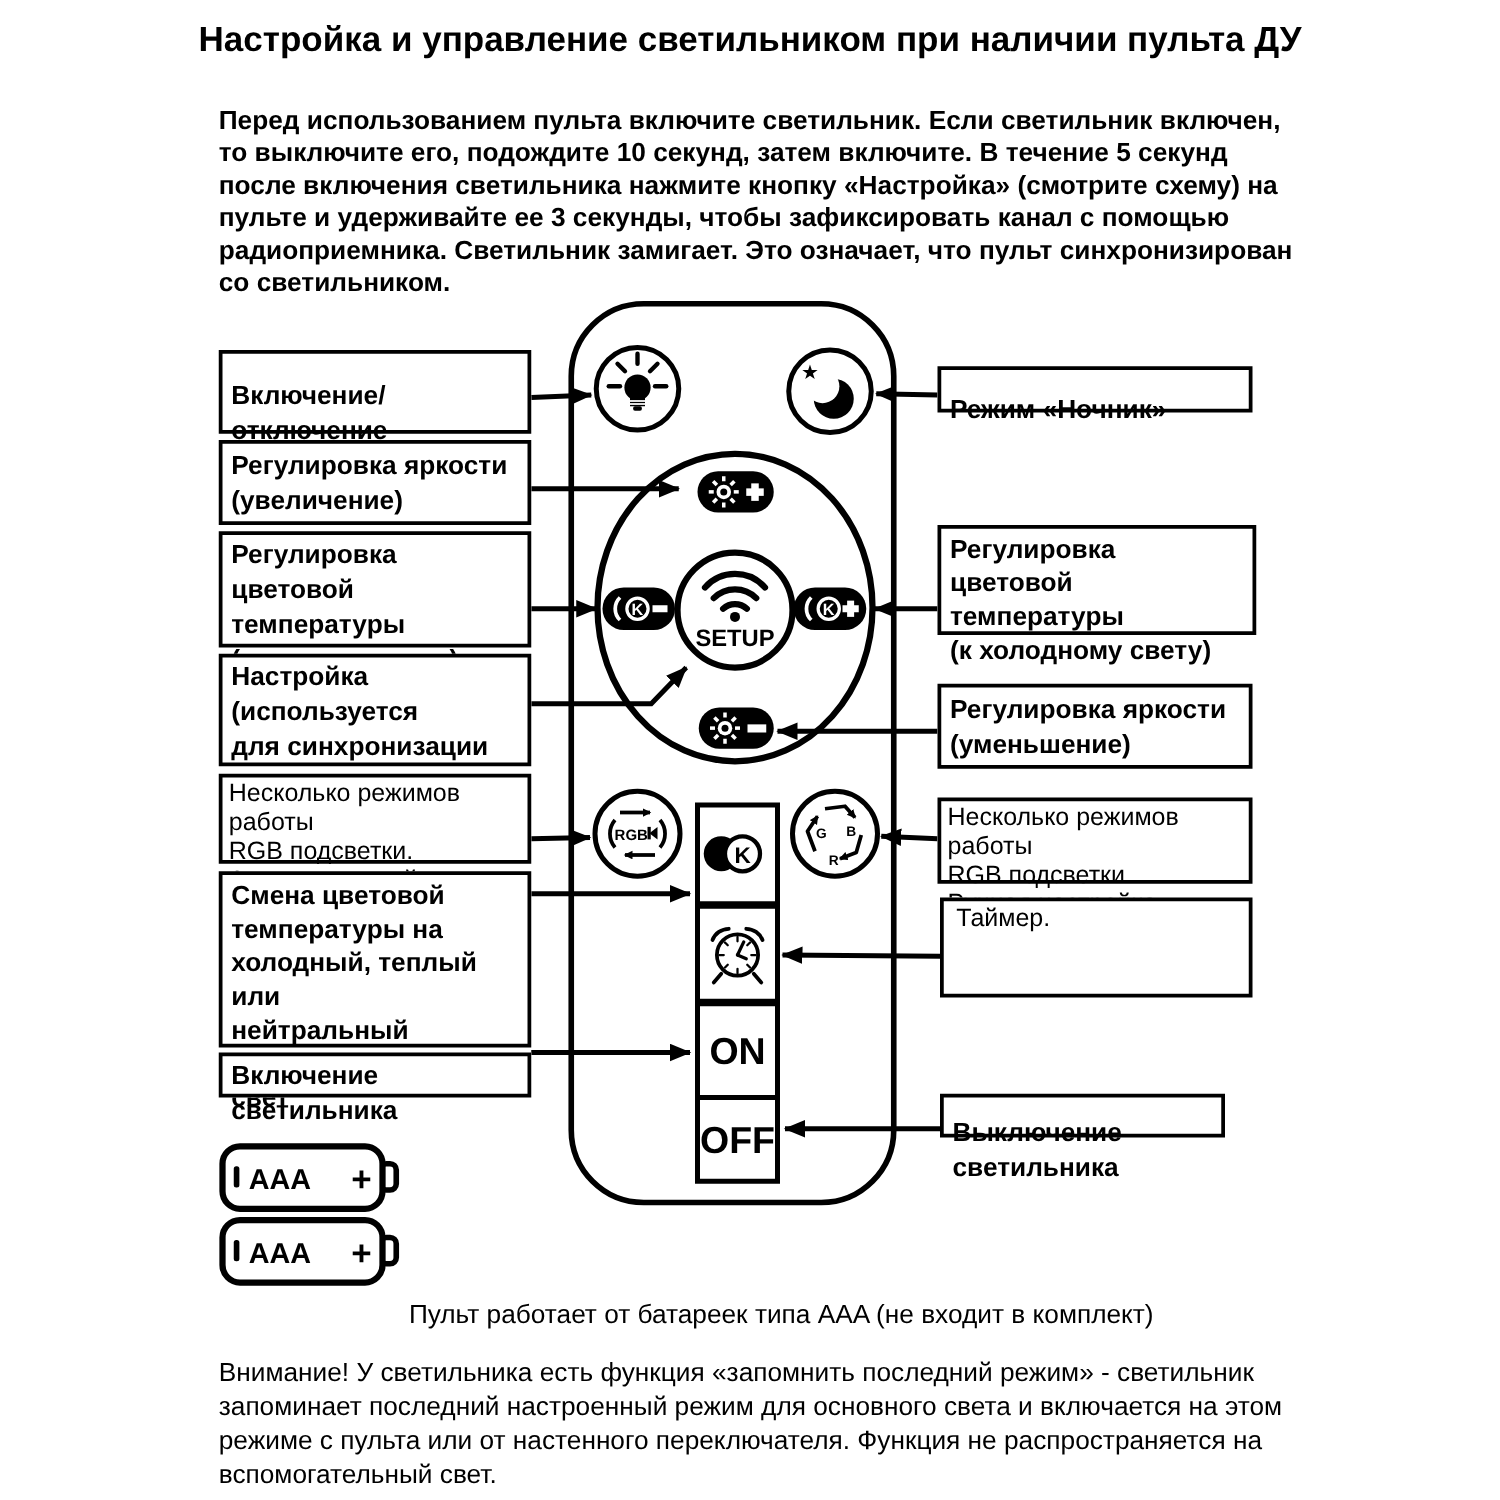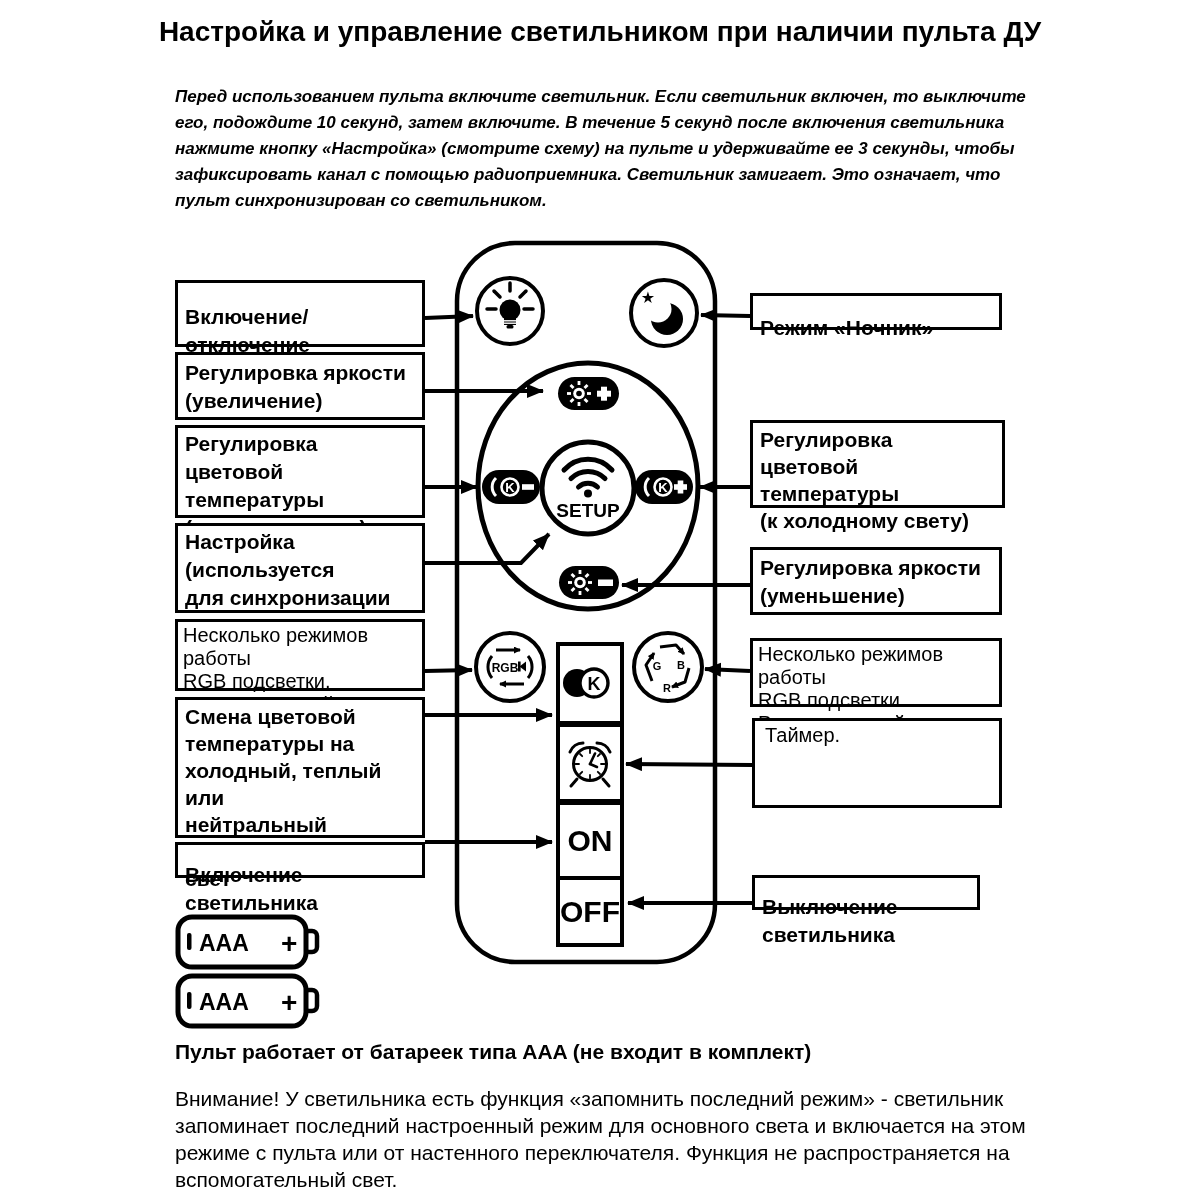--- a/index.html
+++ b/index.html
@@ -1,22 +1,22 @@
 <!DOCTYPE html>
 <html><head>
 <meta charset="utf-8">
 <style>
   html,body{margin:0;padding:0;background:#fff;}
   #page{position:relative;width:1200px;height:1200px;background:#fff;color:#000;
         font-family:"Liberation Sans",sans-serif;overflow:hidden;}
   #diagram-svg{position:absolute;left:0;top:0;width:1200px;height:1200px;}
   .txt{position:absolute;color:#000;}
   #title{left:0;top:16px;width:1200px;text-align:center;font-weight:bold;font-size:28px;}
-  #intro{left:175px;top:84px;width:864px;font-weight:bold;font-size:17px;line-height:26px;font-style:italic;}
-  #battery-note{left:175px;top:1040px;width:900px;font-weight:bold;font-size:21px;}
+  #intro{left:175px;top:84px;width:864px;font-weight:bold;font-size:21px;line-height:26px;}
+  #battery-note{left:175px;top:1040px;width:900px;font-weight:normal;font-size:21px;text-align:center;}
   #attention{left:175px;top:1085px;width:884px;font-weight:normal;font-size:21px;line-height:27px;}
   .co{position:absolute;box-sizing:border-box;border:3px solid #000;background:#fff;
       padding:4px 7px;font-weight:bold;font-size:21px;line-height:28px;white-space:pre-line;}
   .co.reg{font-weight:normal;font-size:20px;line-height:23px;padding:2px 5px;}
   .co.tight{line-height:27px;}
   svg text{font-family:"Liberation Sans",sans-serif;}
   .svgline{stroke:#000;stroke-width:4;fill:none;}
   .btn-stroke{stroke:#000;fill:#fff;}
 </style>
 </head>
@@ -247,30 +247,30 @@
 для синхронизации
 пульта и светильника)</div>
   <div class="co reg" style="left:175px;top:619px;width:250px;height:72px">Несколько режимов работы
 RGB подсветки.
 Автоматический режим.</div>
   <div class="co tight" style="left:175px;top:697px;width:250px;height:141px;padding-top:3px">Смена цветовой
 температуры на
 холодный, теплый или
 нейтральный (дневной)
 свет</div>
-  <div class="co" style="left:175px;top:842px;width:250px;height:36px;padding-top:16px">Включение светильника</div>
+  <div class="co" style="left:175px;top:842px;width:250px;height:36px;padding-top:2px">Включение светильника</div>
 
   <div class="co" style="left:750px;top:293px;width:252px;height:37px;padding-top:18px">Режим «Ночник»</div>
   <div class="co tight" style="left:750px;top:420px;width:255px;height:88px;padding-top:3px">Регулировка цветовой
 температуры
 (к холодному свету)</div>
   <div class="co" style="left:750px;top:547px;width:252px;height:68px">Регулировка яркости
 (уменьшение)</div>
   <div class="co reg" style="left:750px;top:638px;width:252px;height:69px">Несколько режимов работы
 RGB подсветки.
 Ручная настройка.</div>
-  <div class="co reg" style="left:752px;top:718px;width:250px;height:90px;padding:3px 10px">Таймер.</div>
+  <div class="co reg" style="left:752px;top:718px;width:250px;height:80px;padding:3px 10px">Таймер.</div>
   <div class="co" style="left:752px;top:875px;width:228px;height:35px;padding-top:15px">Выключение светильника</div>
 
   <div class="txt" id="battery-note">Пульт работает от батареек типа AAA (не входит в комплект)</div>
   <div class="txt" id="attention">Внимание! У светильника есть функция «запомнить последний режим» - светильник запоминает последний настроенный режим для основного света и включается на этом режиме с пульта или от настенного переключателя. Функция не распространяется на вспомогательный свет.</div>
 
 </div>
 
 </body></html>

